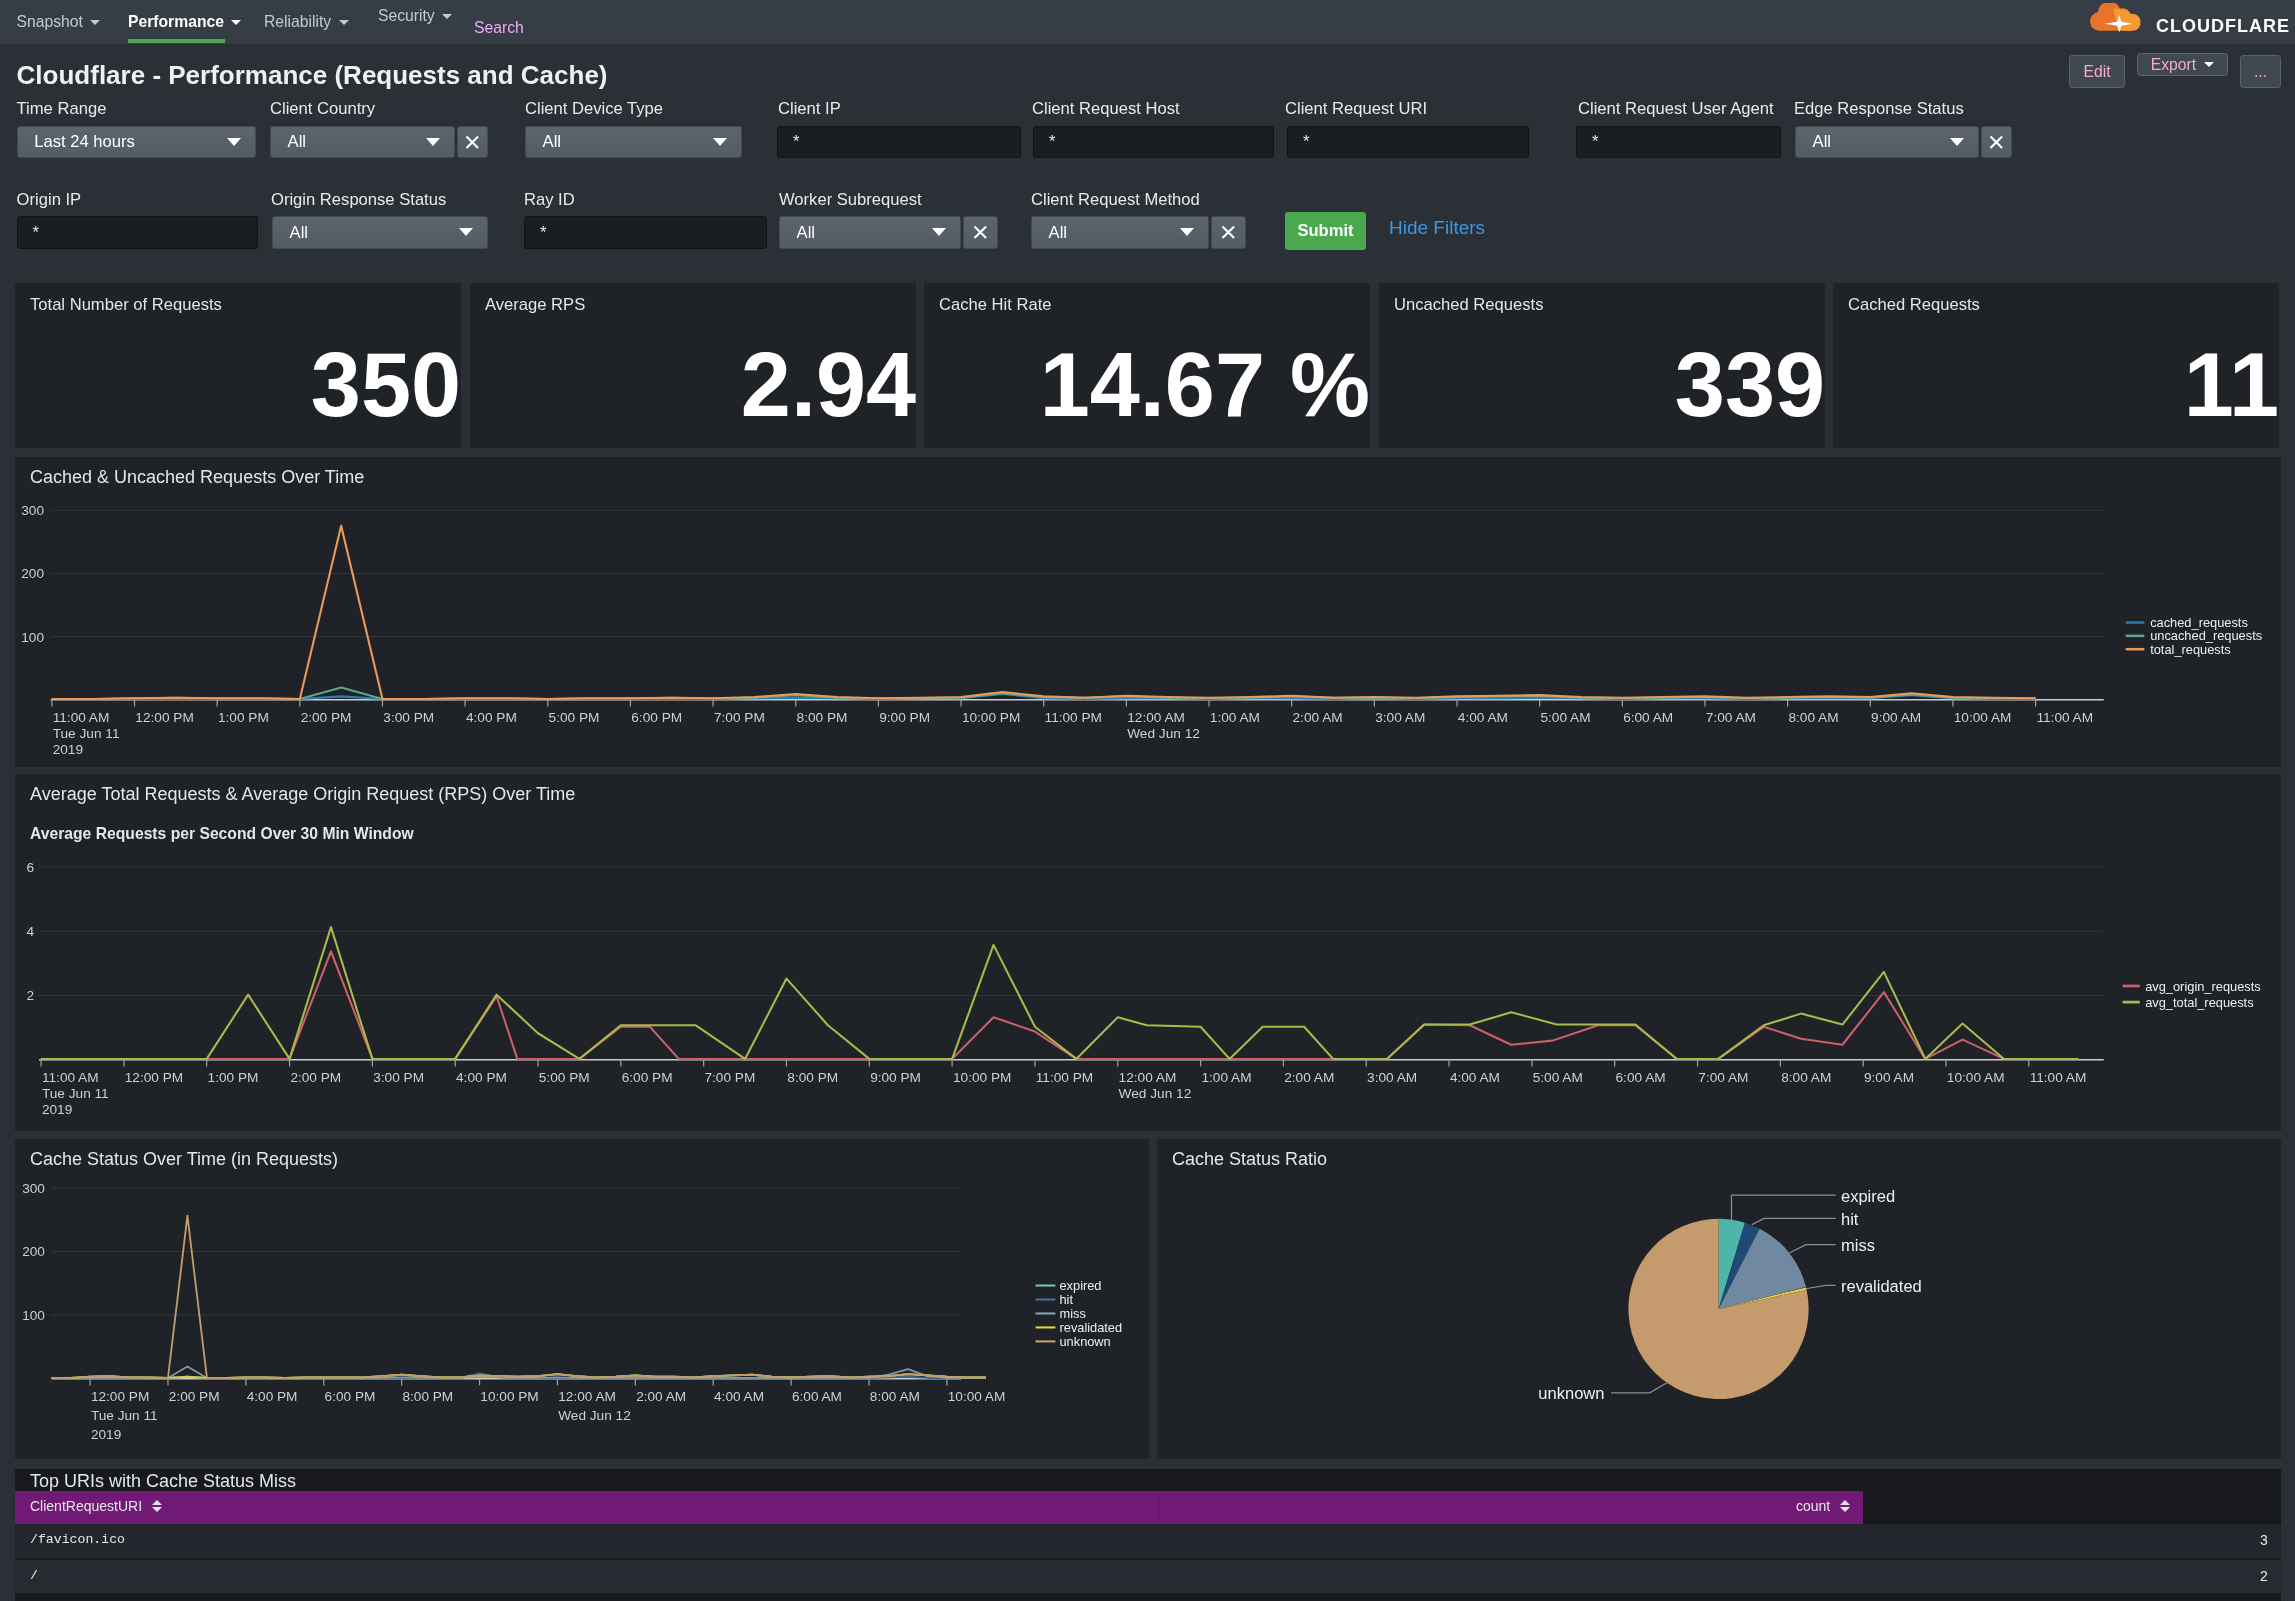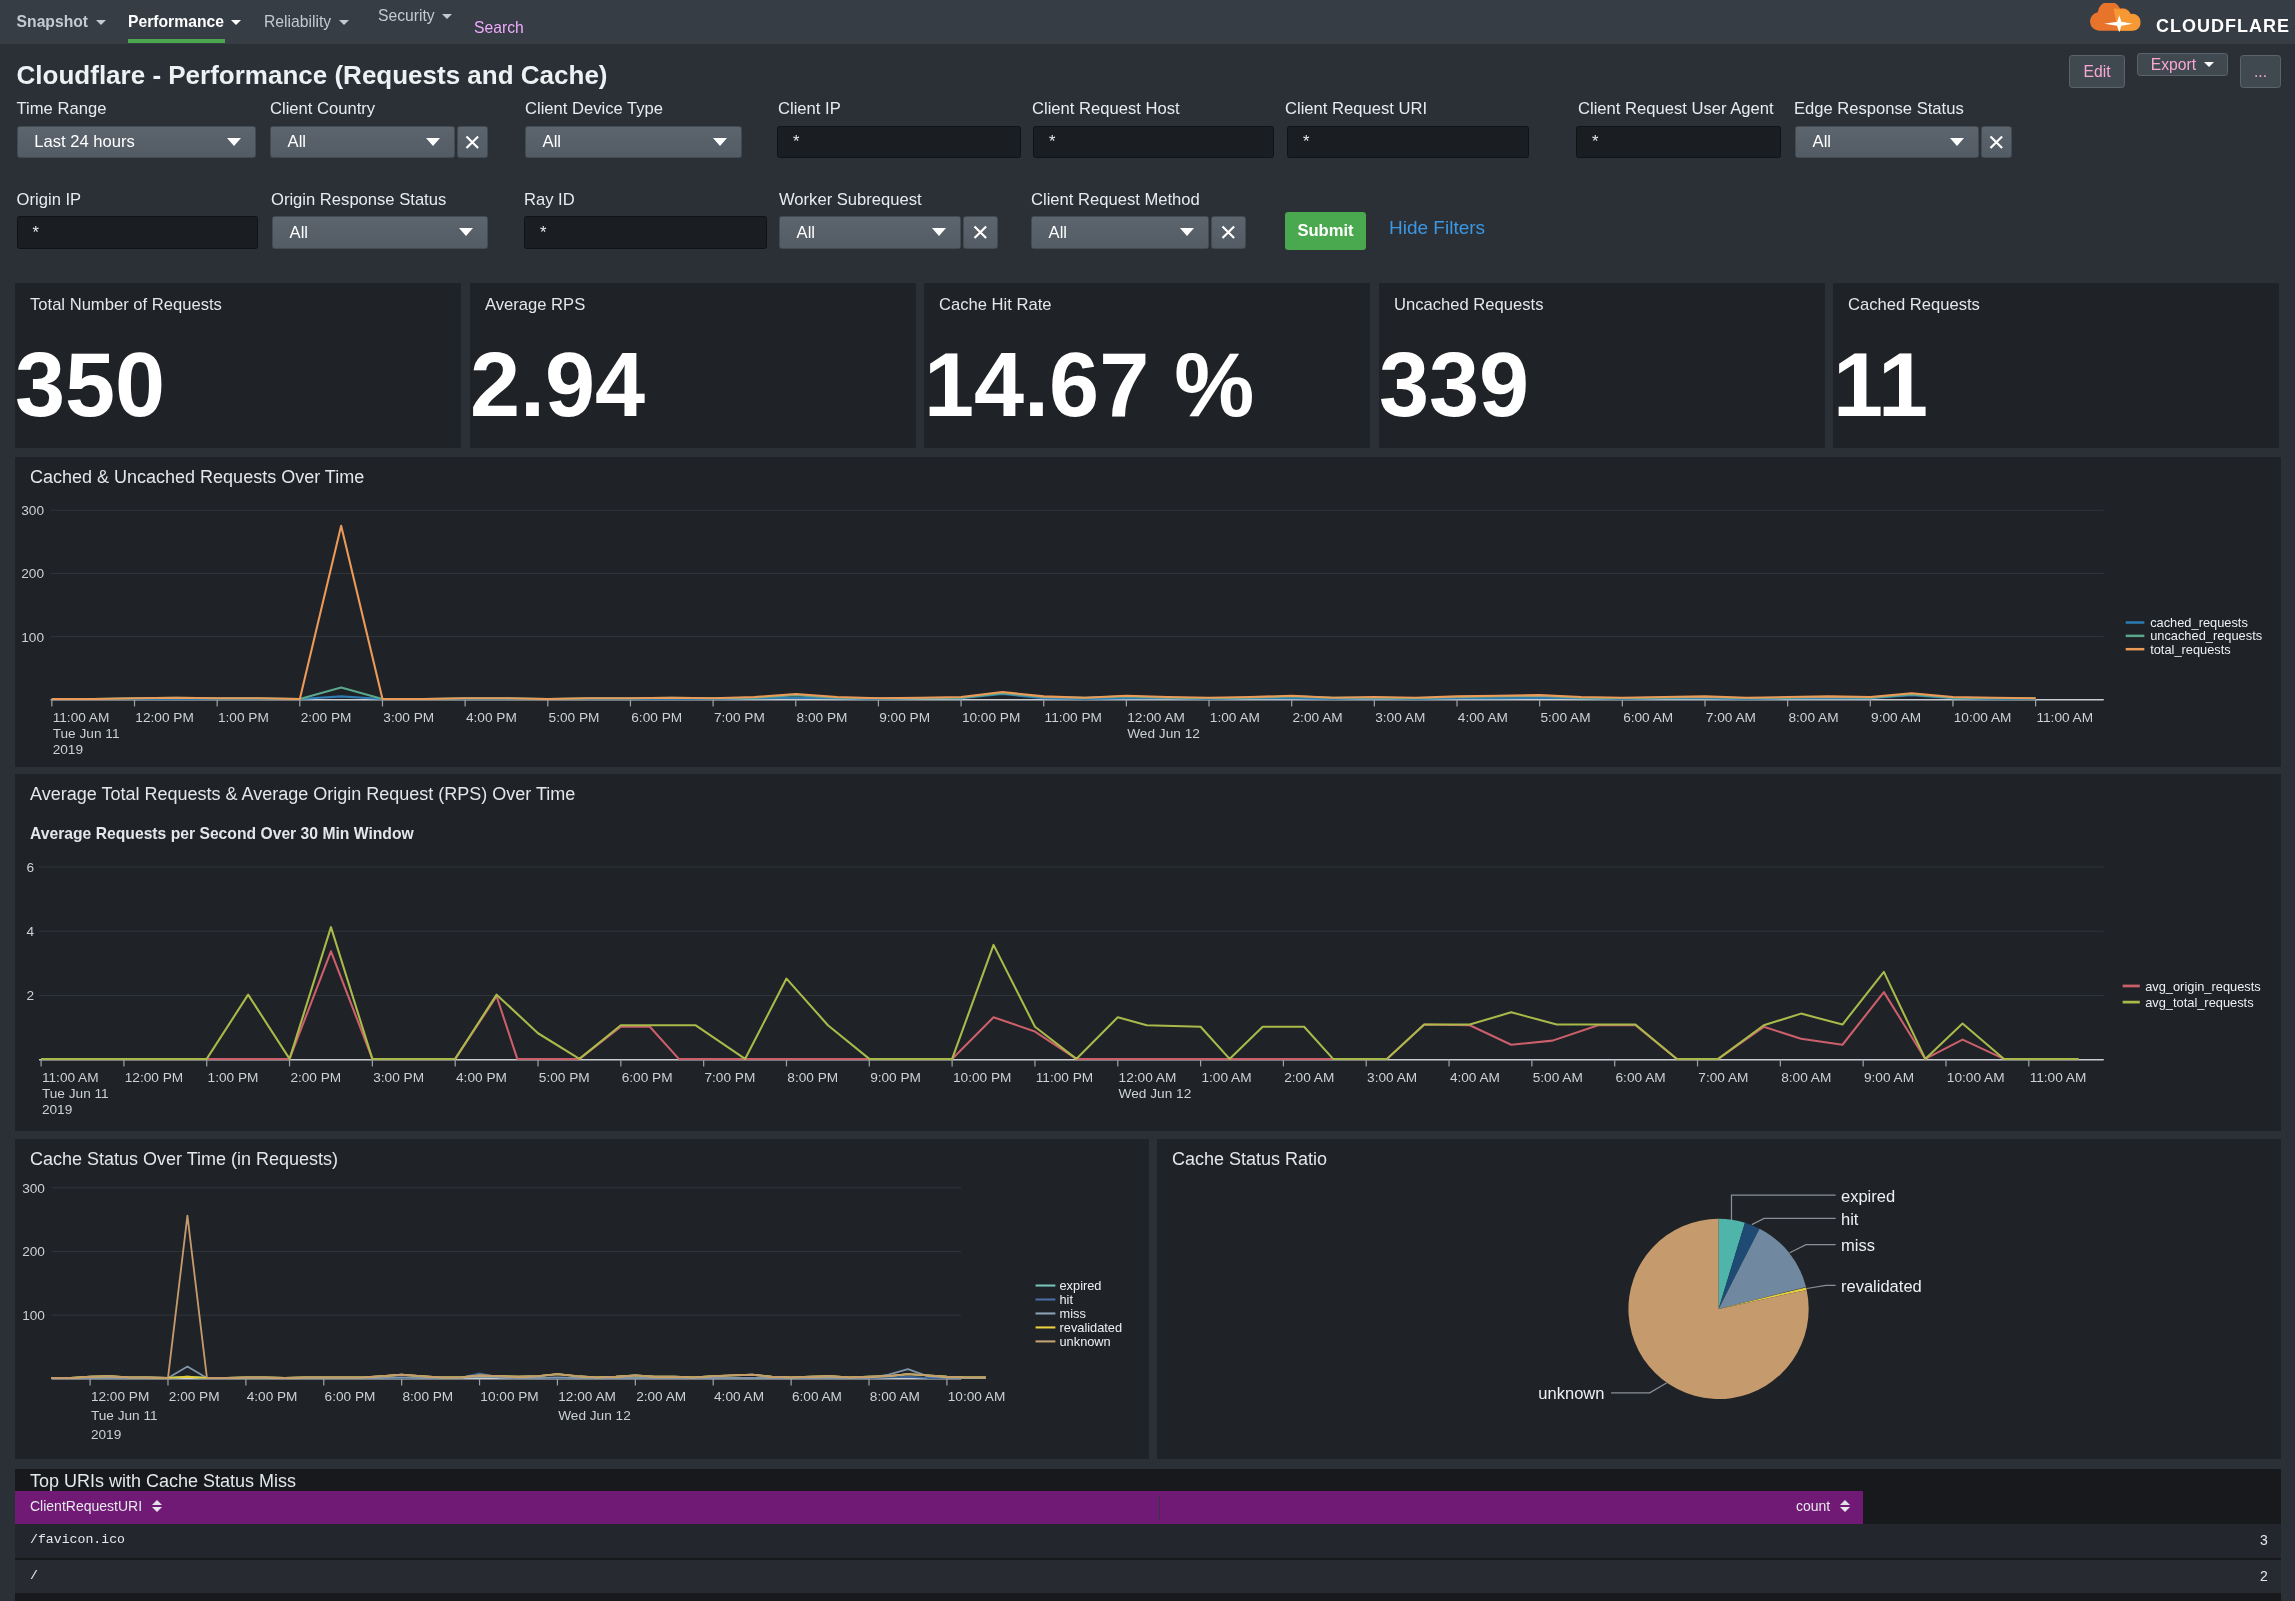--- a/index.html
+++ b/index.html
@@ -7,24 +7,24 @@
 .ptitle{position:absolute;color:#e3e7ea;font-size:18px;}
 .flabel{position:absolute;color:#e8ebee;font-size:16.6px;}
 .drop{position:absolute;background:linear-gradient(#5c646e,#535b64);border:0.8px solid #424a52;border-radius:2.5px;color:#fff;font-size:16.6px;display:flex;align-items:center;padding-left:16.6px}
 .xbtn{position:absolute;background:linear-gradient(#5c646e,#535b64);border:0.8px solid #424a52;border-radius:2.5px;color:#fff;display:flex;align-items:center;justify-content:center}
 .tin{position:absolute;background:#1a1d22;border:0.8px solid #101316;border-radius:2.5px;color:#e8ebee;font-size:16.6px;display:flex;align-items:center;padding-left:15px}
 .caret{width:0;height:0;border-left:7px solid transparent;border-right:7px solid transparent;border-top:8.3px solid #fff;position:absolute;right:14px;top:50%;margin-top:-4.1px}
 .navitem{color:#c3cad1;font-size:15.7px;margin-right:0;display:inline-flex;align-items:center}
 .ncaret{width:0;height:0;border-left:5px solid transparent;border-right:5px solid transparent;border-top:5.8px solid #c3cad1;margin-left:7.5px;display:inline-block}
 .btn{position:absolute;background:#404850;border:0.8px solid #5b636c;border-radius:3.3px;color:#f9a8d4;font-size:15.7px;display:flex;align-items:center;justify-content:center}
 .kpit{position:absolute;color:#e3e7ea;font-size:16.6px}
-.kpiv{position:absolute;color:#fff;font-weight:bold;font-size:90px;width:100%;text-align:left}
+.kpiv{position:absolute;color:#fff;font-weight:bold;font-size:90px;width:100%;text-align:right}
 </style></head><body>
 <div class="abs" style="left:0;top:0;width:2295px;height:44px;background:#363d45"></div>
-<div class="abs navitem" style="left:16.6px;top:0;height:44px;color:#c3cad1;font-weight:bold">Snapshot<span class="ncaret" style="border-top-color:#c3cad1"></span></div>
+<div class="abs navitem" style="left:16.6px;top:0;height:44px;color:#c3cad1;font-weight:normal">Snapshot<span class="ncaret" style="border-top-color:#c3cad1"></span></div>
 <div class="abs navitem" style="left:128px;top:0;height:44px;color:#ffffff;font-weight:bold">Performance<span class="ncaret" style="border-top-color:#ffffff"></span></div>
 <div class="abs navitem" style="left:264px;top:0;height:44px;color:#c3cad1;font-weight:normal">Reliability<span class="ncaret" style="border-top-color:#c3cad1"></span></div>
 <div class="abs navitem" style="left:378px;top:0;height:32px;color:#c3cad1;font-weight:normal">Security<span class="ncaret" style="border-top-color:#c3cad1"></span></div>
 <div class="abs navitem" style="left:474px;top:0;height:56px;color:#f0abfc;font-weight:normal">Search</div>
 <div class="abs" style="left:128px;top:39px;width:97px;height:4.1px;background:#4ba64e"></div>
 <svg class="abs" style="left:2088px;top:3.3px" width="65" height="31" viewBox="0 0 78 38">
 <path d="M13 34 a11.5 11.5 0 0 1 -2 -22.8 a14.5 14.5 0 0 1 27.6 -4.4 a10.5 10.5 0 0 1 12.6 5.8 l1.5 21.4 z" fill="#e8742c"></path>
 <path d="M36 34 L30.5 6.9 a14.5 14.5 0 0 1 8.1 0.9 a10.5 10.5 0 0 1 12.6 5.8 a9.8 9.8 0 0 1 12.3 9.5 a9.3 9.3 0 0 1 -9.3 10.9 z" fill="#f69833"></path>
 <path d="M37.5 15 l2.6 8.1 13.9 2.4 -13.9 2.4 -2.6 8.1 -2.6 -8.1 -15.9 -2.4 15.9 -2.4 z" fill="#fff"></path>
 </svg>

